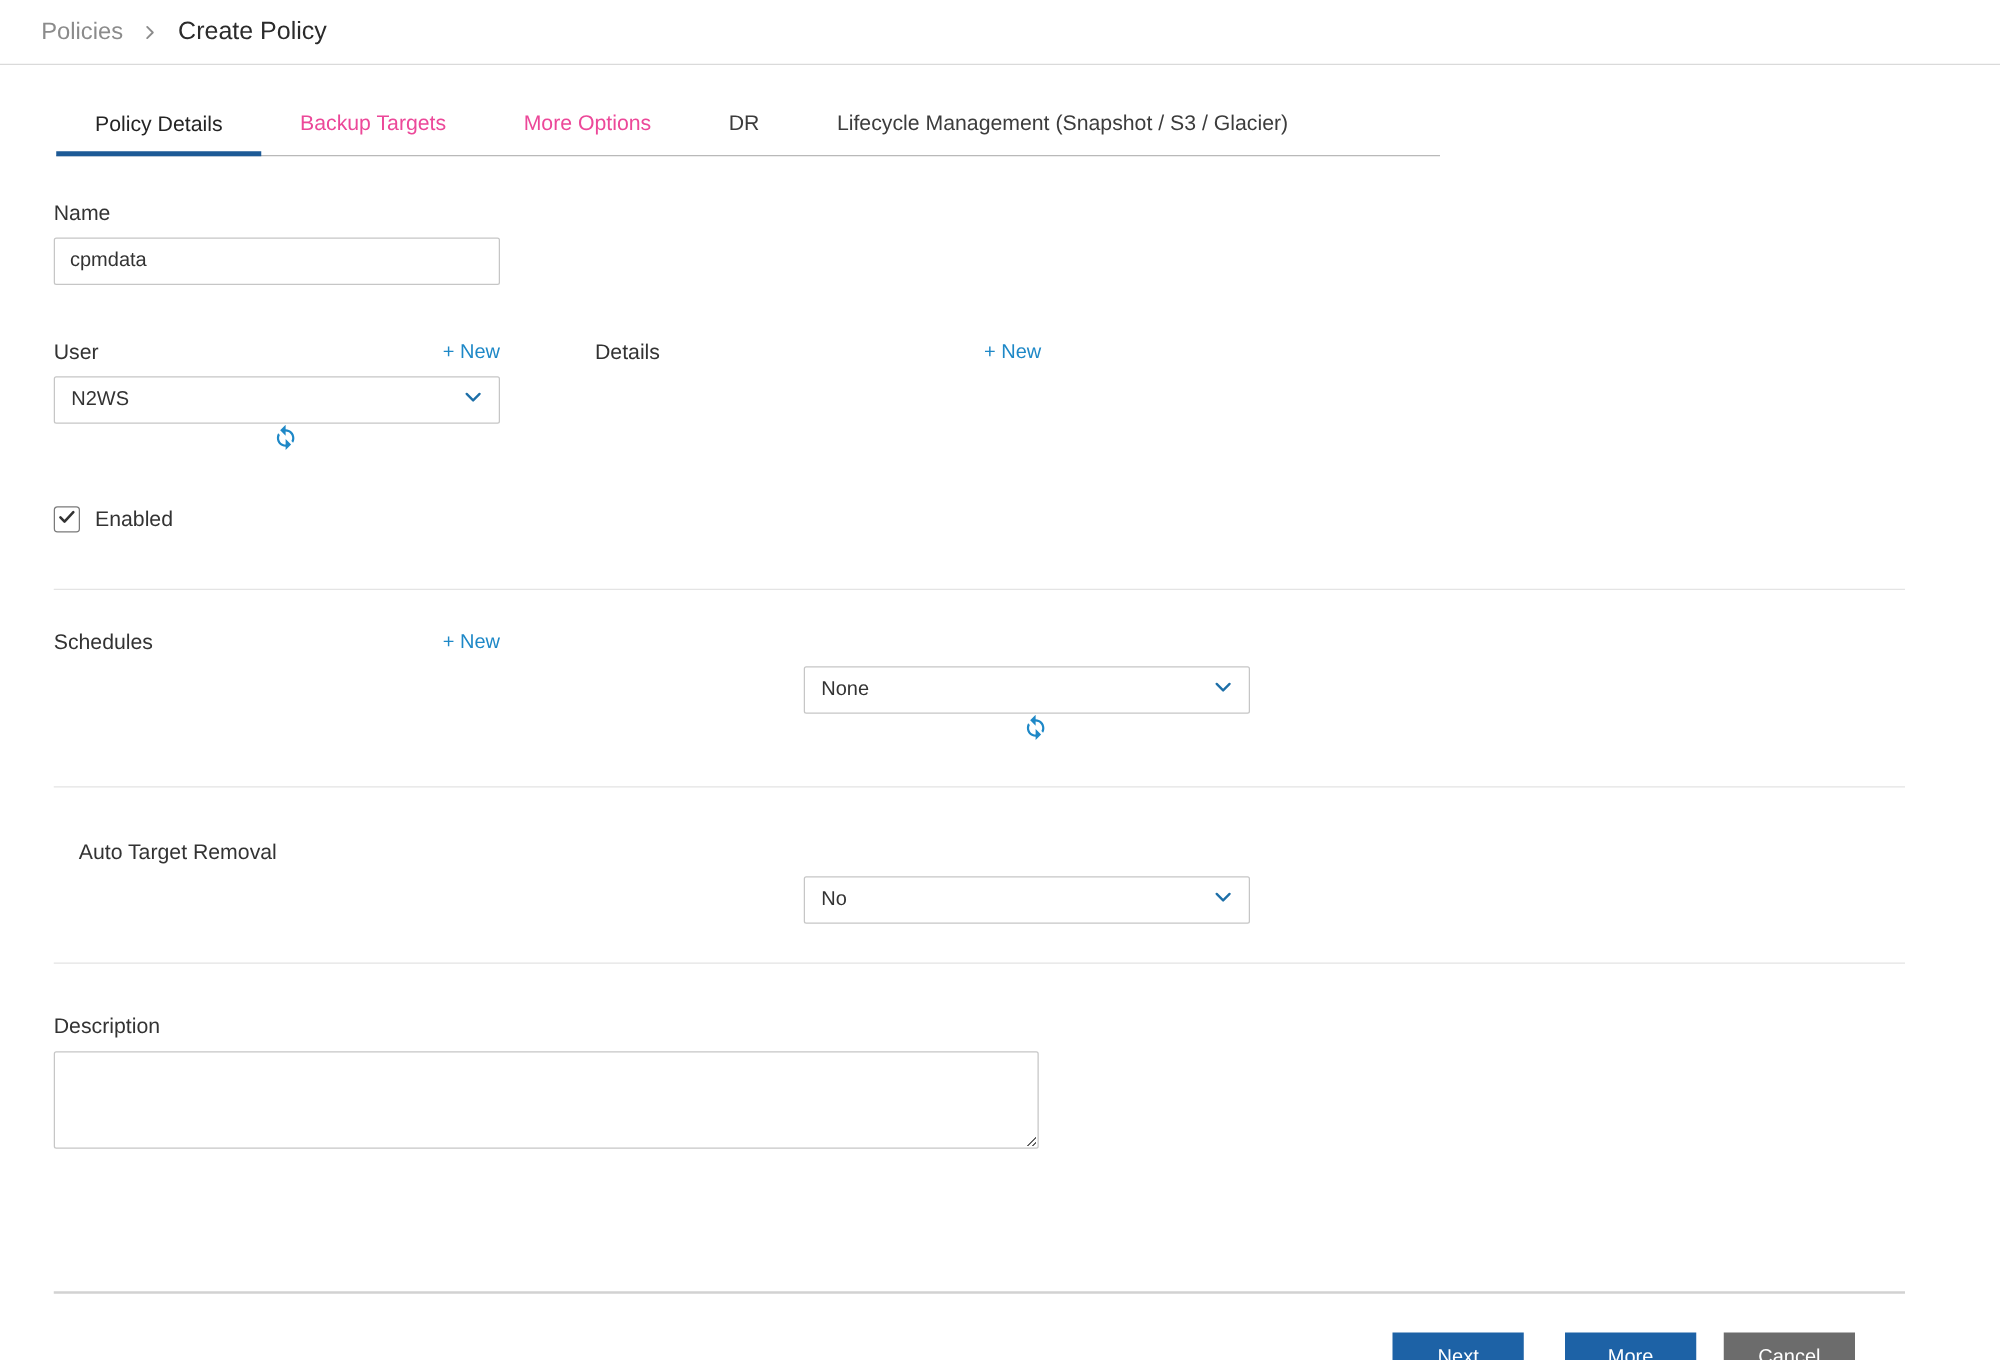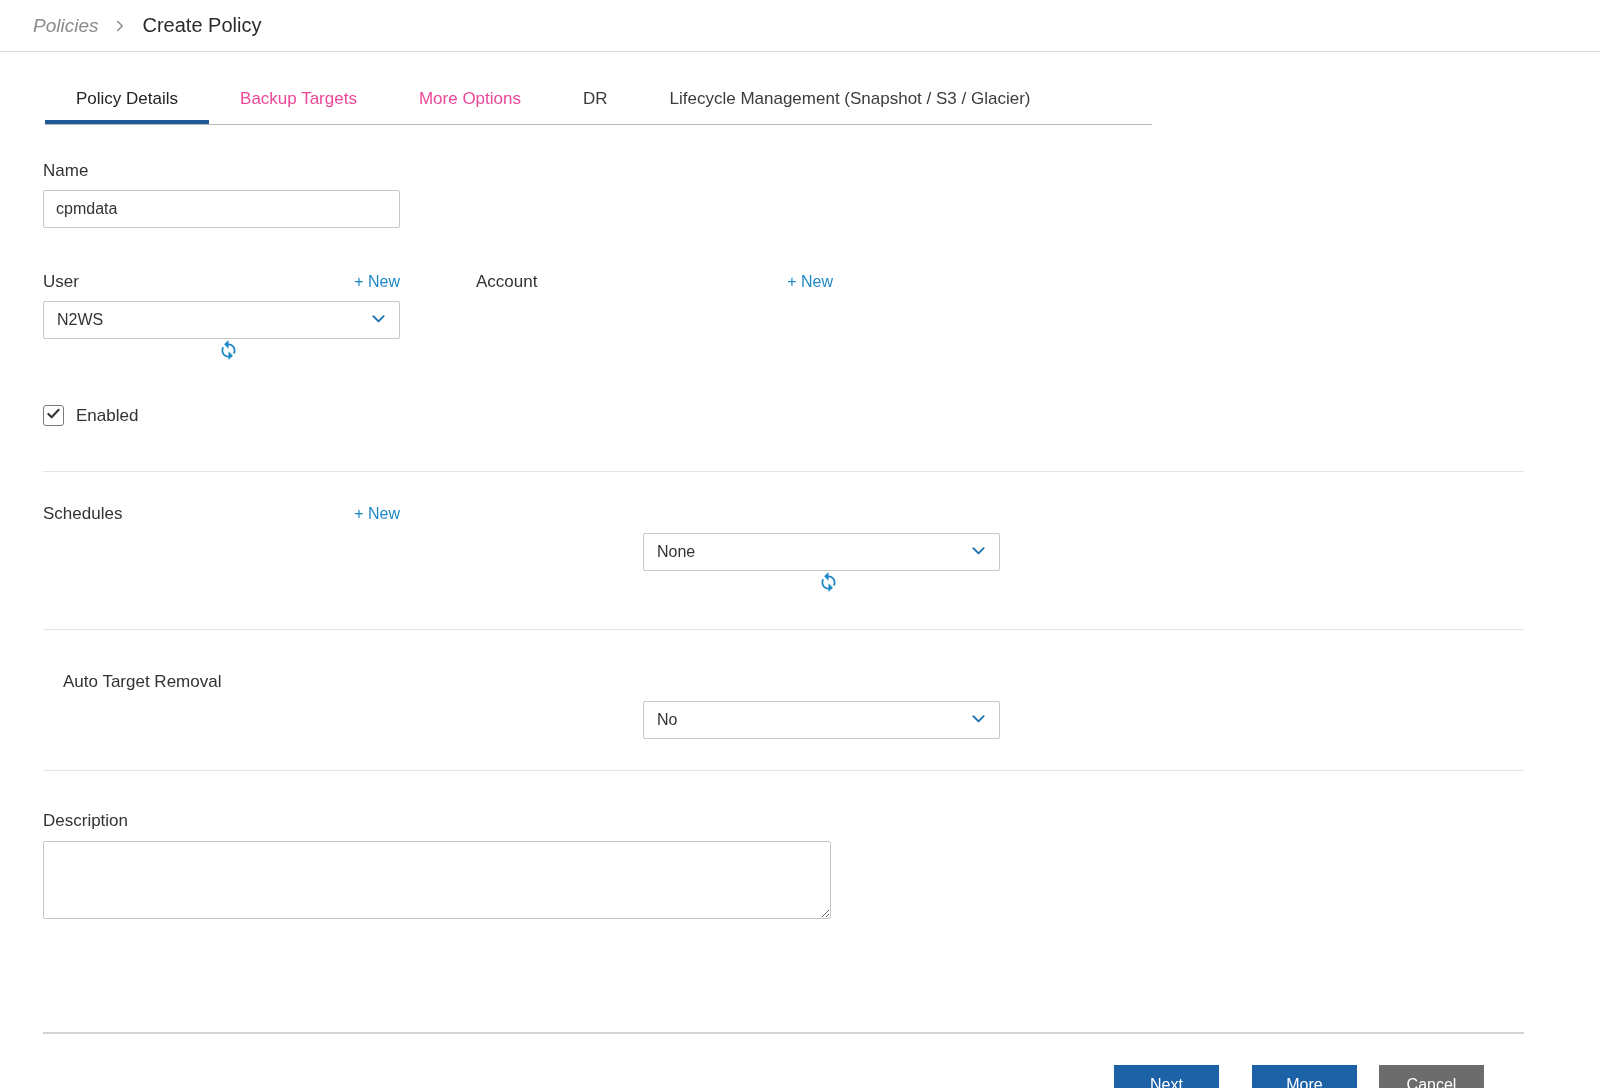--- a/index.html
+++ b/index.html
@@ -13,28 +13,28 @@
   }
 
   
   .breadcrumb-bar {
     height: 52px;
     display: flex;
     align-items: center;
     padding-left: 33px;
     border-bottom: 1px solid #dadada;
   }
-  .crumb-parent { color: #8b8b8b; font-size: 19px; cursor: pointer; font-style: italic; }
+  .crumb-parent { color: #8b8b8b; font-size: 19px; cursor: pointer; }
   .crumb-sep { display: flex; align-items: center; margin: 0 16px; }
   .crumb-current { color: #2b2b2b; font-size: 20px; }
 
   
   .tabs {
     display: flex;
-    align-items: flex-start;
+    align-items: center;
     margin: 26px 0 0 45px;
     width: 1107px;
     border-bottom: 1px solid #b9b9b9;
   }
   .tab {
     padding: 11px 31px 15px 31px;
     font-size: 17px;
     color: #3c3c3c;
     cursor: pointer;
     white-space: nowrap;
@@ -213,21 +213,21 @@
           <svg width="21" height="21" viewBox="0 0 24 24" fill="#1e88c7">
               <path d="M12 4V1L7 6l5 5V7c3.3 0 6 2.7 6 6 0 1-.3 2-.7 2.8l1.5 1.5C19.6 16.1 20 14.6 20 13c0-4.4-3.6-8-8-8z"></path>
               <path d="M12 19c-3.3 0-6-2.7-6-6 0-1 .3-2 .7-2.8L5.2 8.7C4.4 9.9 4 11.4 4 13c0 4.4 3.6 8 8 8v3l5-5-5-5v4z"></path>
             </svg>
         </span>
       </button>
     </div>
   </div>
   <div class="col-account">
     <div class="label-row">
-      <span class="field-label">Account</span>
+      <span class="field-label">Details</span>
       <span class="new-link">+ New</span>
     </div>
   </div>
 </div>
 
 <div class="section section-enabled">
   <div class="checkbox-row">
     <span class="checkbox">
       <span>
         <svg width="15" height="15" viewBox="0 0 16 16">

